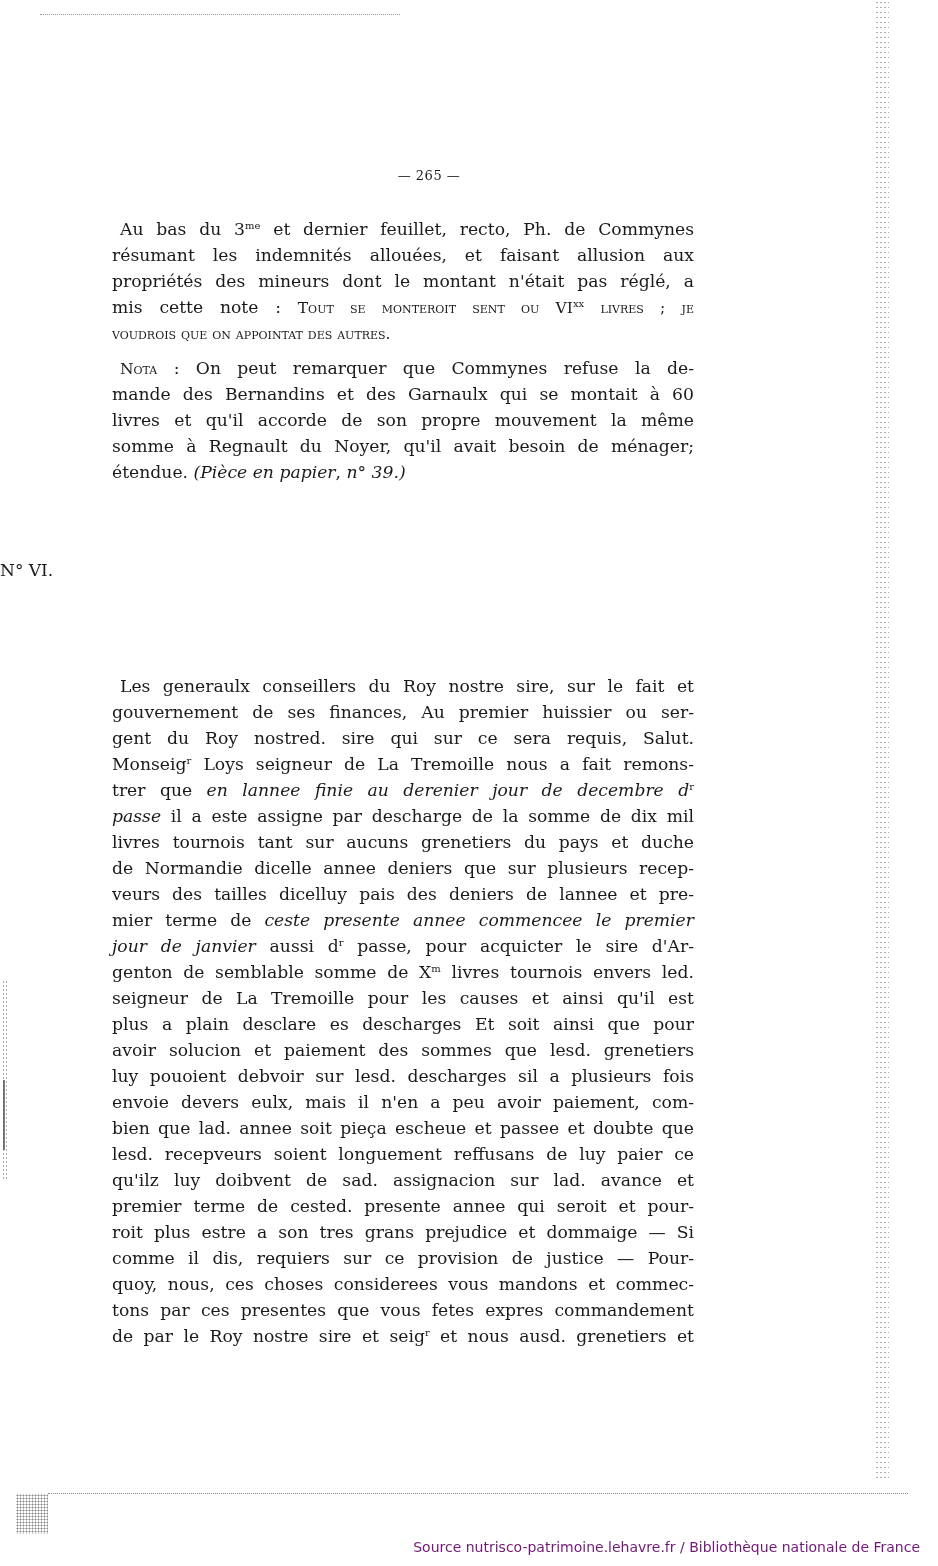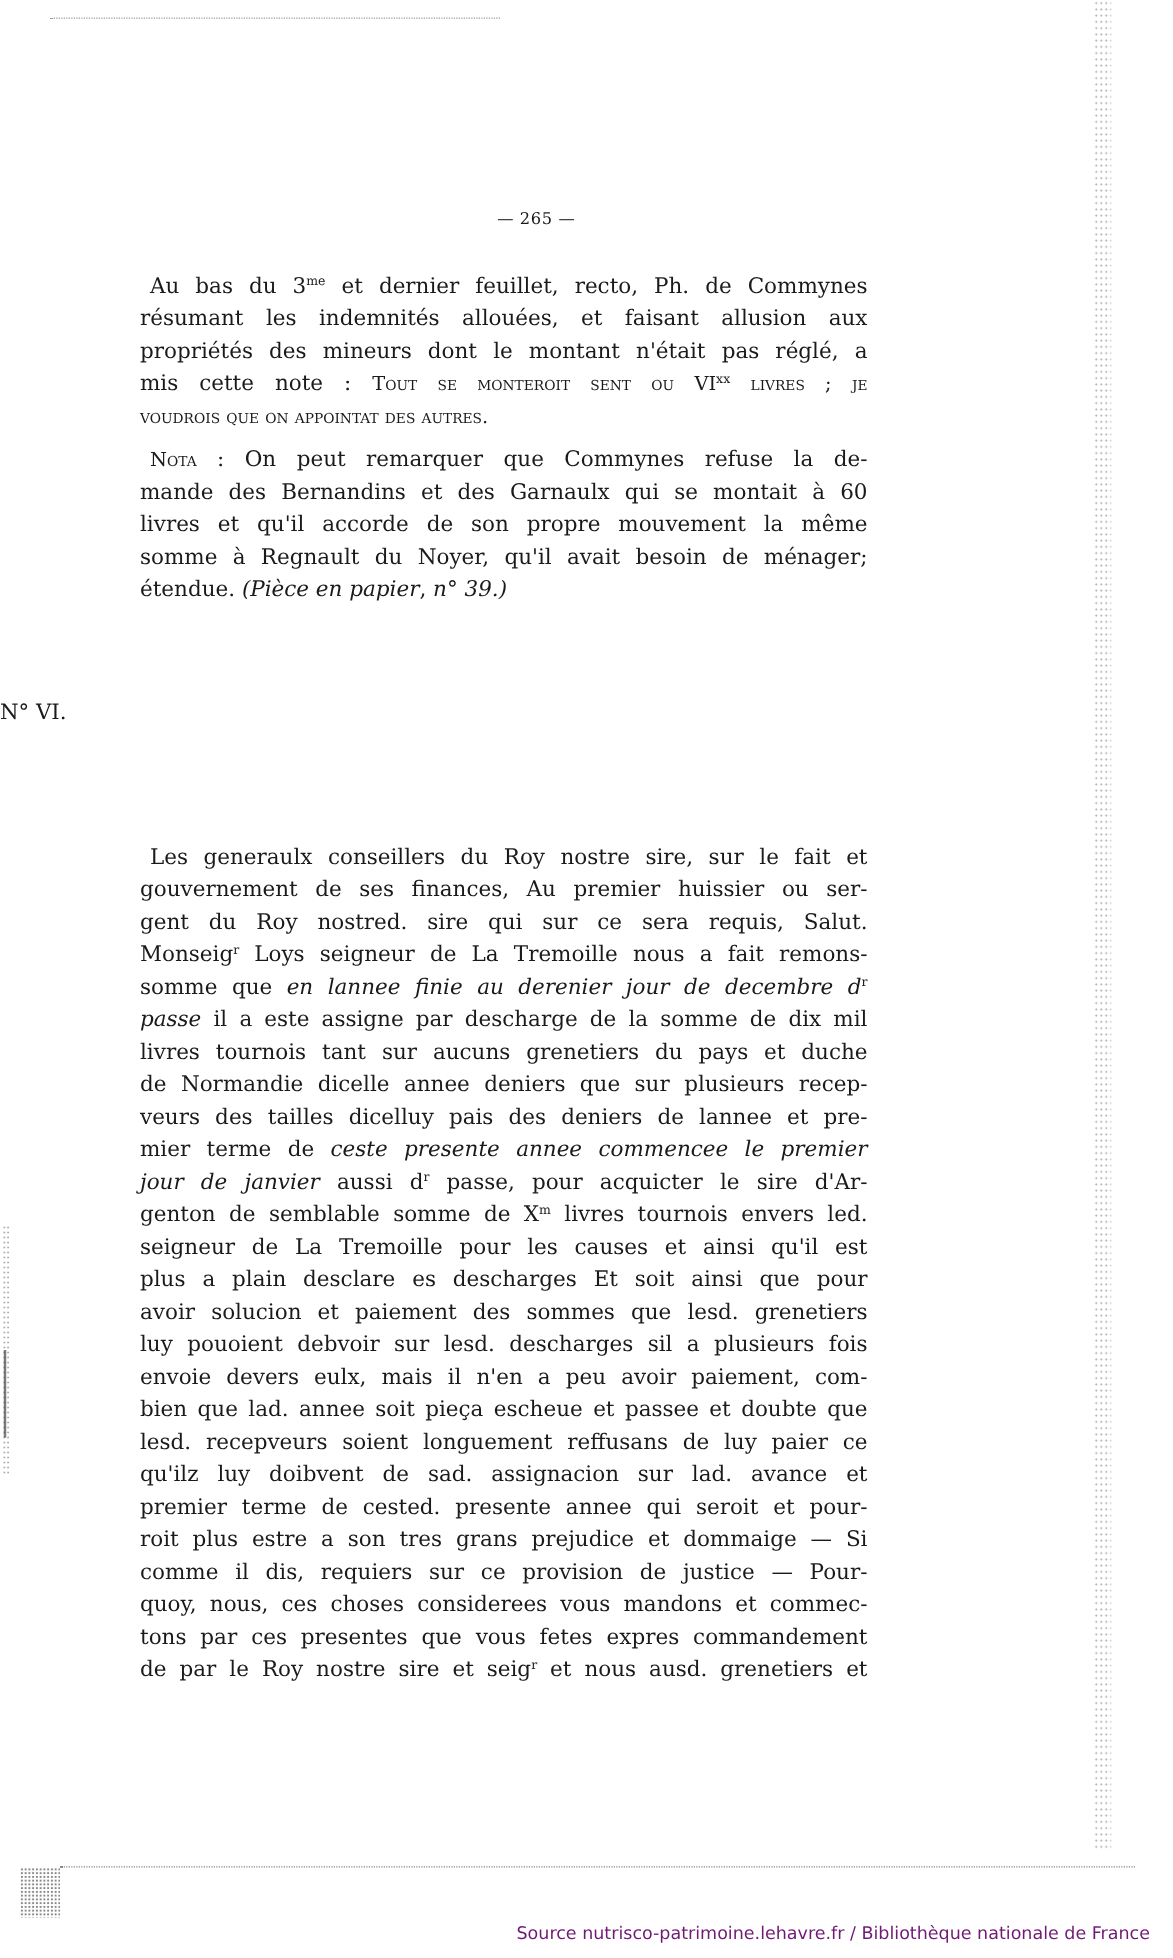--- a/index.html
+++ b/index.html
@@ -151,21 +151,21 @@
   <span class="line last"><span>étendue. </span><span class="it">(Pièce en papier</span><span>, </span><span class="it">n° 39.)</span></span>
 </div>
 
 <div class="heading-no">N° VI.</div>
 
 <div class="text-block" style="top:637px;margin-top:36px;">
   <span class="line indent">Les generaulx conseillers du Roy nostre sire, sur le fait et</span>
   <span class="line">gouvernement de ses finances, Au premier huissier ou ser-</span>
   <span class="line">gent du Roy nostred. sire qui sur ce sera requis, Salut.</span>
   <span class="line"><span>Monseig</span><sup>r</sup><span> Loys seigneur de La Tremoille nous a fait remons-</span></span>
-  <span class="line"><span>somme que </span><span class="it">en lannee finie au derenier jour de decembre d</span><sup>r</sup></span>
+  <span class="line"><span>trer que </span><span class="it">en lannee finie au derenier jour de decembre d</span><sup>r</sup></span>
   <span class="line"><span class="it">passe</span><span> il a este assigne par descharge de la somme de dix mil</span></span>
   <span class="line">livres tournois tant sur aucuns grenetiers du pays et duche</span>
   <span class="line">de Normandie dicelle annee deniers que sur plusieurs recep-</span>
   <span class="line">veurs des tailles dicelluy pais des deniers de lannee et pre-</span>
   <span class="line"><span>mier terme de </span><span class="it">ceste presente annee commencee le premier</span></span>
   <span class="line"><span class="it">jour de janvier</span><span> aussi d</span><sup>r</sup><span> passe, pour acquicter le sire d'Ar-</span></span>
   <span class="line"><span>genton de semblable somme de X</span><sup>m</sup><span> livres tournois envers led.</span></span>
   <span class="line">seigneur de La Tremoille pour les causes et ainsi qu'il est</span>
   <span class="line">plus a plain desclare es descharges Et soit ainsi que pour</span>
   <span class="line">avoir solucion et paiement des sommes que lesd. grenetiers</span>

